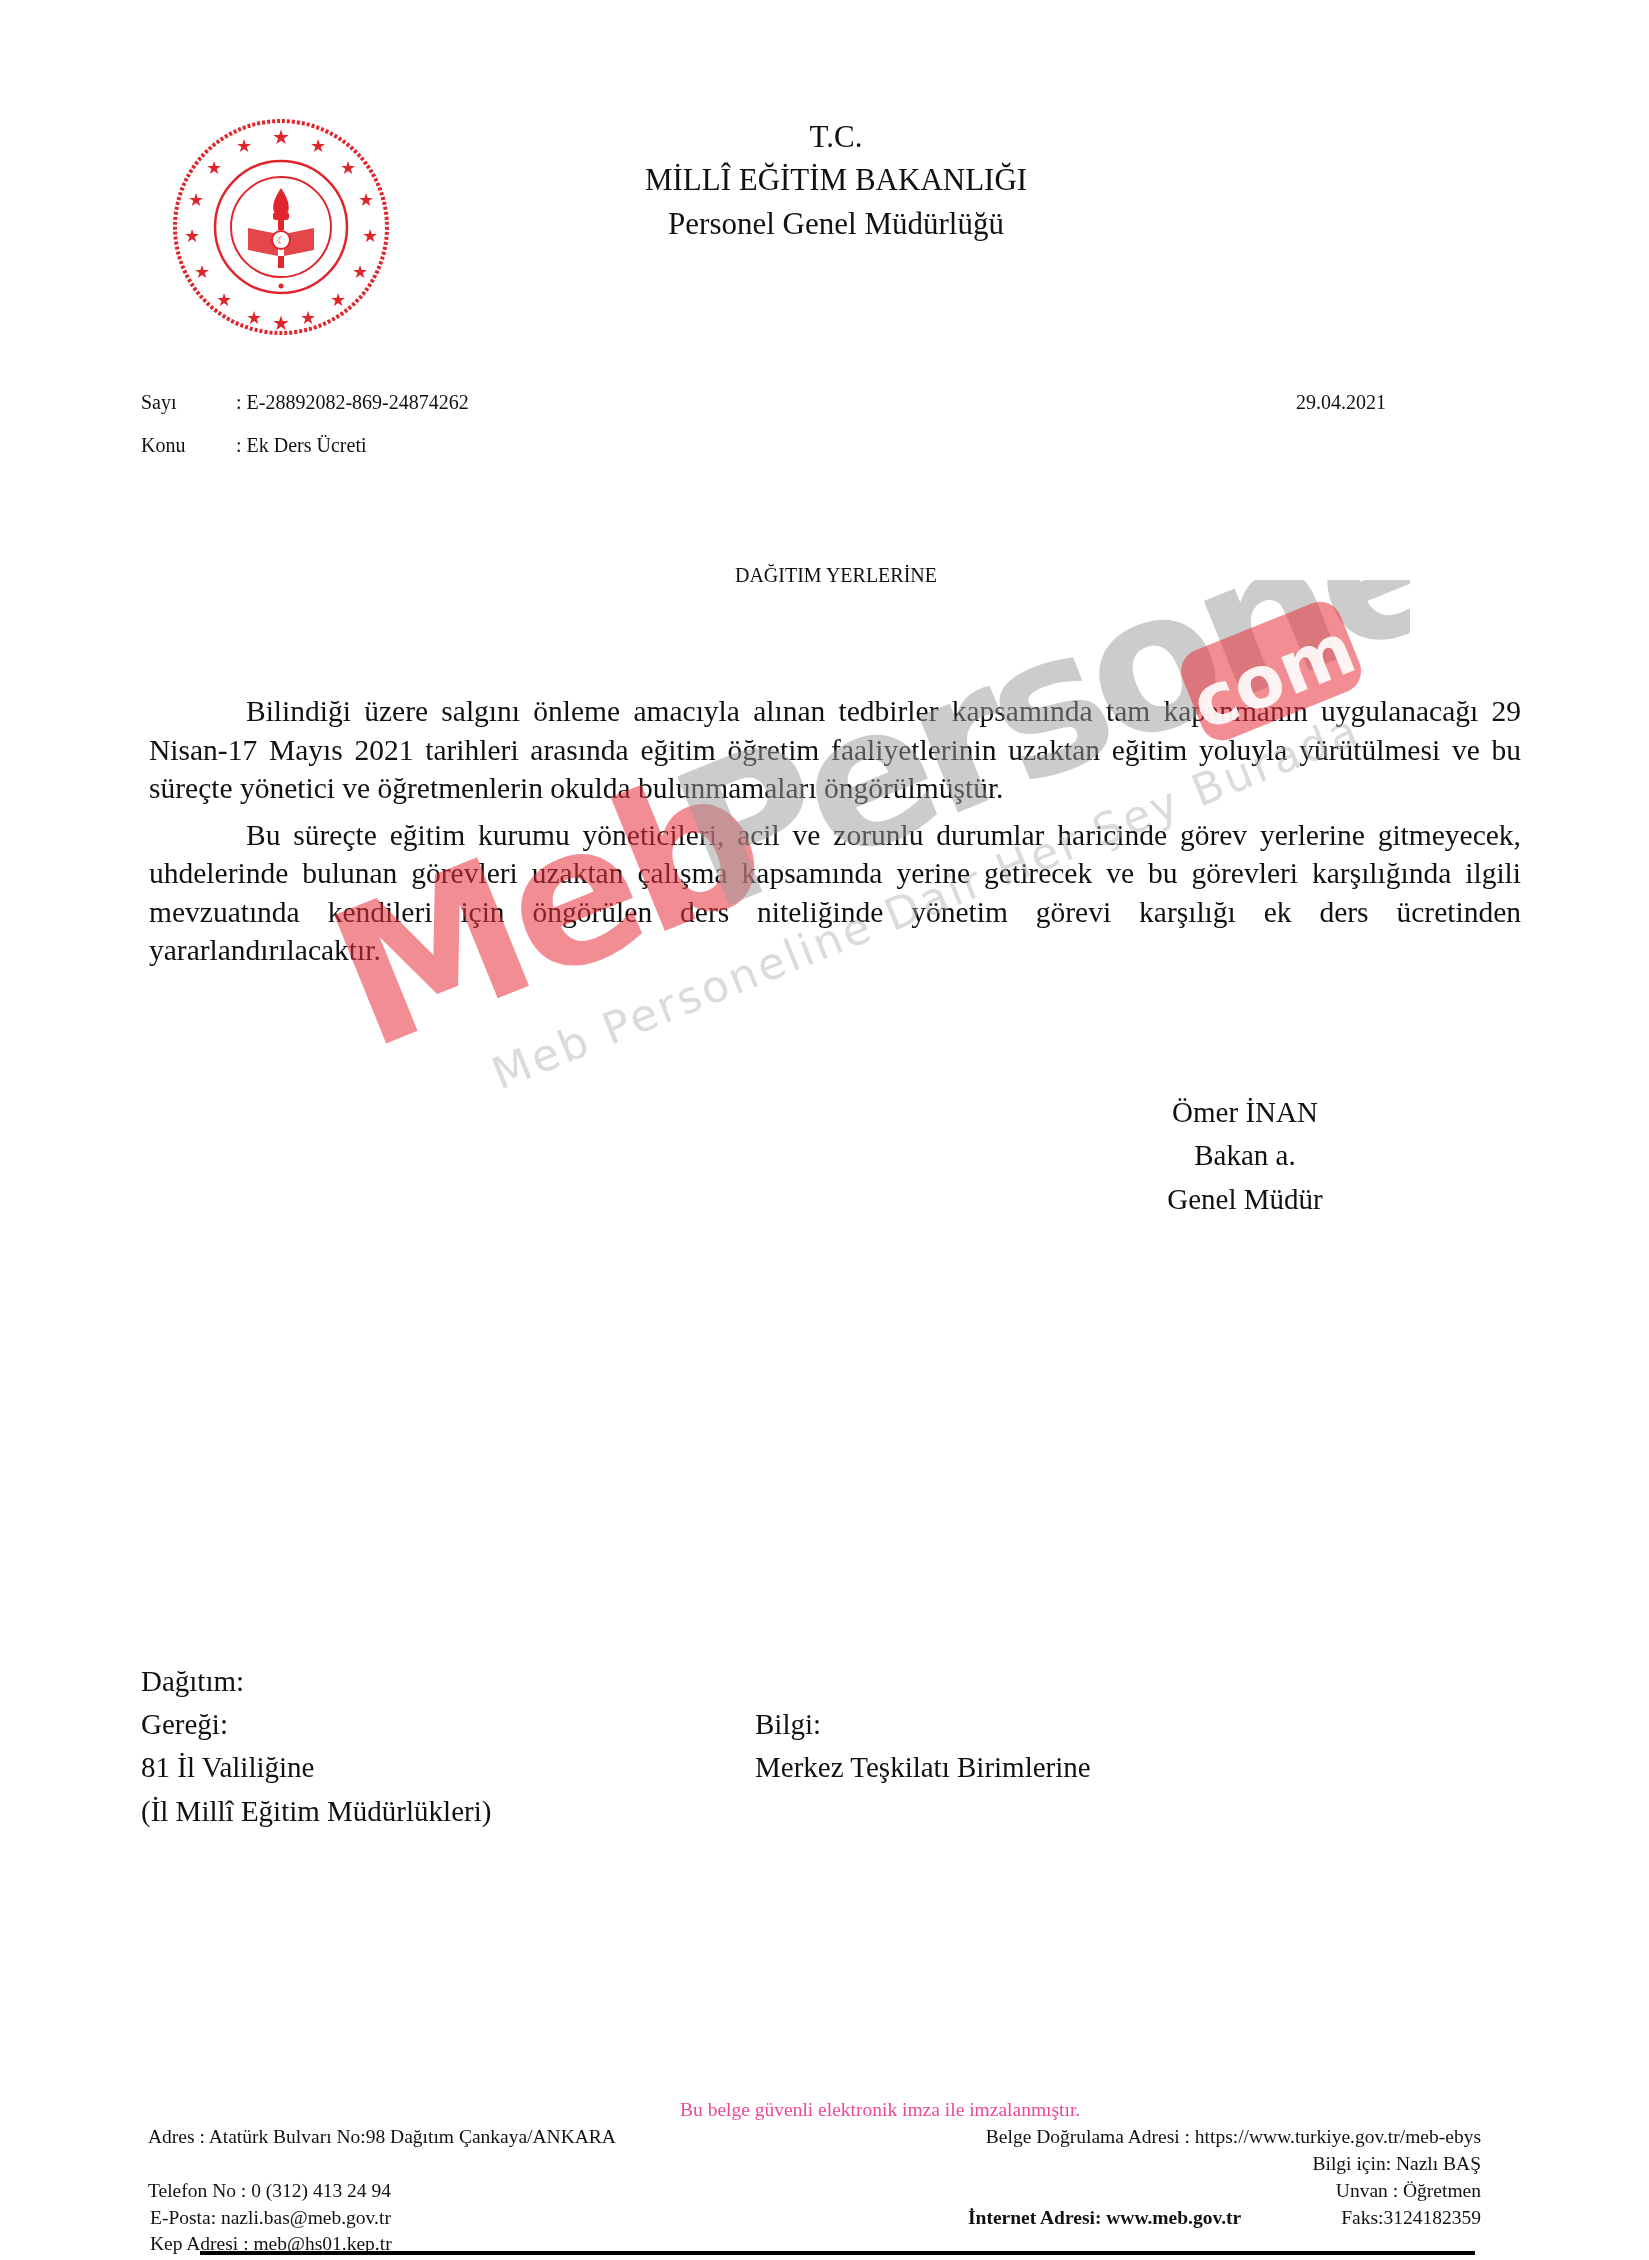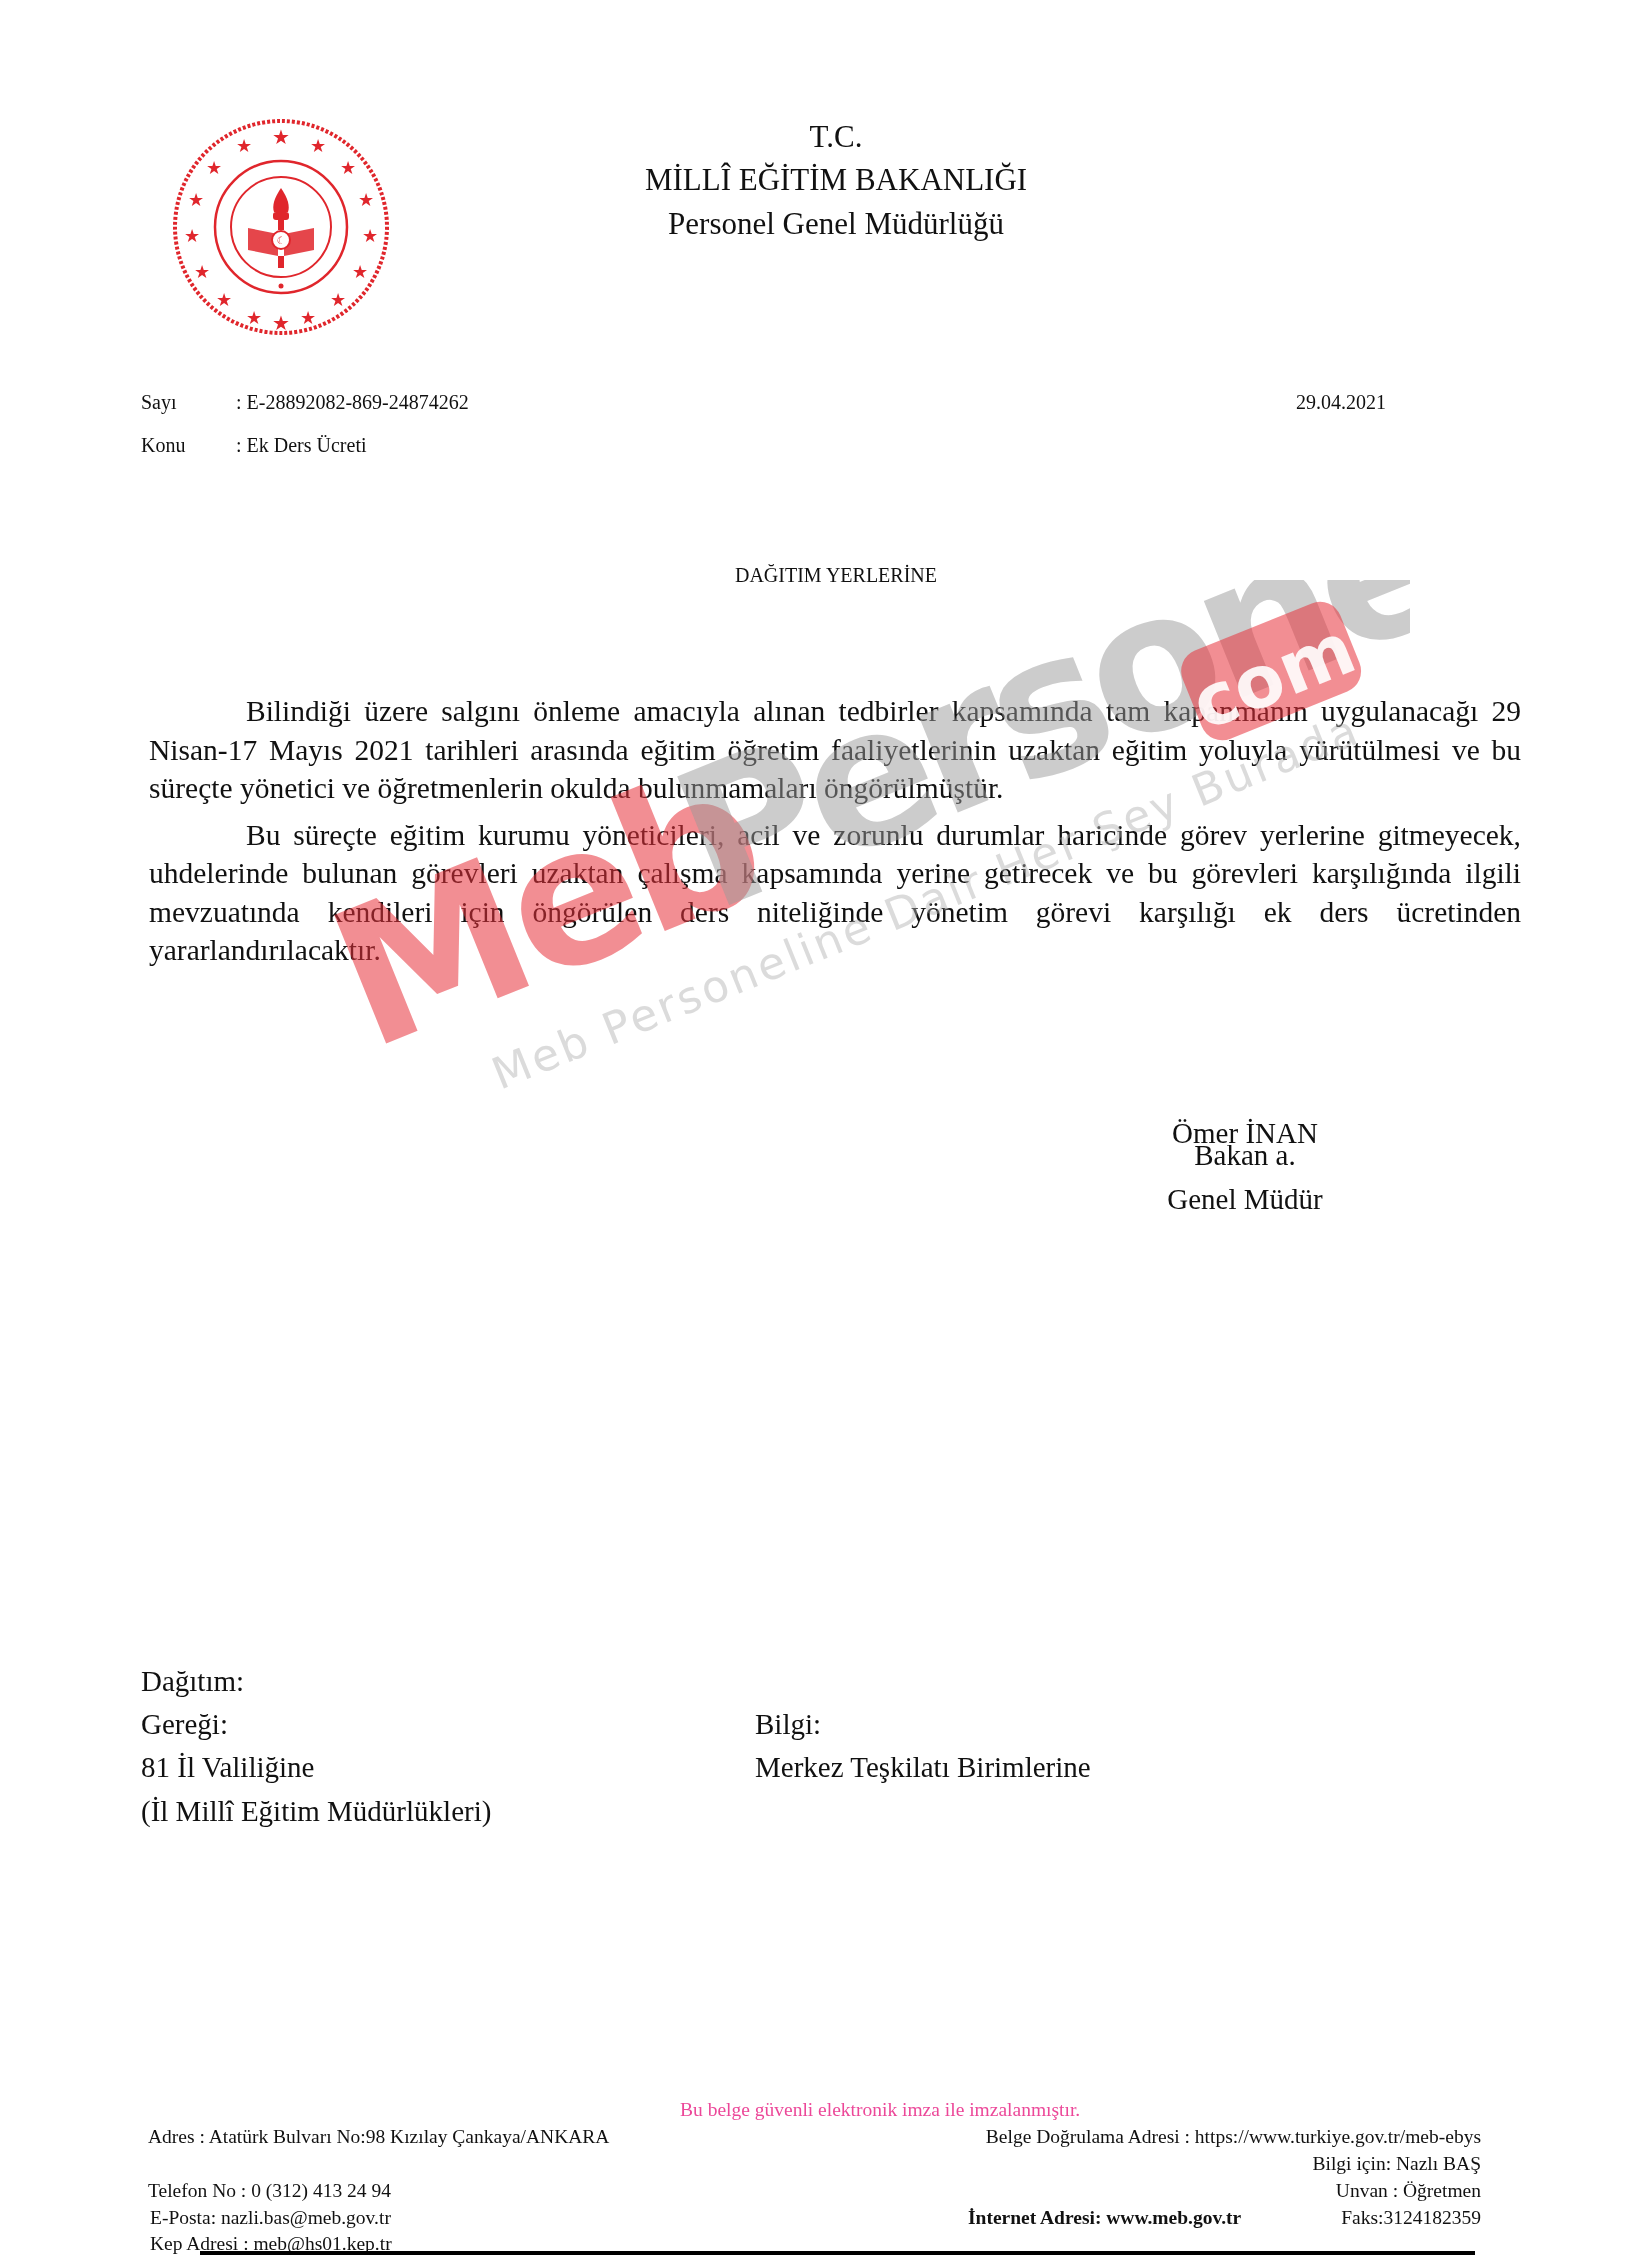--- a/index.html
+++ b/index.html
@@ -91,33 +91,33 @@
     <g transform="translate(880,140) rotate(-22)">
       <rect x="-10" y="-70" width="170" height="95" rx="22" fill="#e8313a" fill-opacity="0.55"></rect>
       <text x="75" y="8" text-anchor="middle" font-family="DejaVu Sans, sans-serif" font-weight="bold" font-size="72" fill="#ffffff" fill-opacity="0.9">com</text>
     </g>
     <g transform="translate(170,510) rotate(-22)">
       <text x="0" y="0" font-family="DejaVu Sans, sans-serif" font-size="44" fill="#b0b0b0" fill-opacity="0.45" letter-spacing="3">Meb Personeline Dair Her Şey Burada</text>
     </g>
   </svg>
 </div>
 
-<div class="abs sig" style="top:1091px;margin-top:21px;">Ömer İNAN</div>
+<div class="abs sig" style="top:1091px;">Ömer İNAN</div>
 <div class="abs sig" style="top:1134px;">Bakan a.</div>
 <div class="abs sig" style="top:1178px;">Genel Müdür</div>
 
 <div class="abs dist" style="left:141px; top:1660px;">Dağıtım:</div>
 <div class="abs dist" style="left:141px; top:1703px;">Gereği:</div>
 <div class="abs dist" style="left:141px; top:1746px;">81 İl Valiliğine</div>
 <div class="abs dist" style="left:141px; top:1790px;">(İl Millî Eğitim Müdürlükleri)</div>
 <div class="abs dist" style="left:755px; top:1703px;">Bilgi:</div>
 <div class="abs dist" style="left:755px; top:1746px;">Merkez Teşkilatı Birimlerine</div>
 
 <div class="abs foot red" style="left:680px; top:2096px;">Bu belge güvenli  elektronik imza ile imzalanmıştır.</div>
-<div class="abs foot" style="left:148px; top:2123px;">Adres : Atatürk Bulvarı No:98 Kızılay Çankaya/ANKARA</div>
+<div class="abs foot" style="left:148px; top:2123px;">Adres : Atatürk Bulvarı No:98 Dağıtım Çankaya/ANKARA</div>
 <div class="abs foot" style="right:168px; top:2123px; text-align:right;">Belge Doğrulama Adresi : https://www.turkiye.gov.tr/meb-ebys</div>
 <div class="abs foot" style="right:168px; top:2150px; text-align:left;">Bilgi için:  Nazlı BAŞ</div>
 <div class="abs foot" style="left:148px; top:2177px;">Telefon No : 0 (312) 413 24 94</div>
 <div class="abs foot" style="right:168px; top:2177px; text-align:right;">Unvan : Öğretmen</div>
 <div class="abs foot" style="left:150px; top:2204px;">E-Posta: nazli.bas@meb.gov.tr</div>
 <div class="abs foot" style="left:968px; top:2204px;font-weight:bold;">İnternet Adresi: www.meb.gov.tr</div>
 <div class="abs foot" style="right:168px; top:2204px; text-align:right;">Faks:3124182359</div>
 <div class="abs foot" style="left:150px; top:2230px;">Kep Adresi : meb@hs01.kep.tr</div>
 <div class="footer-rule"></div>
 

